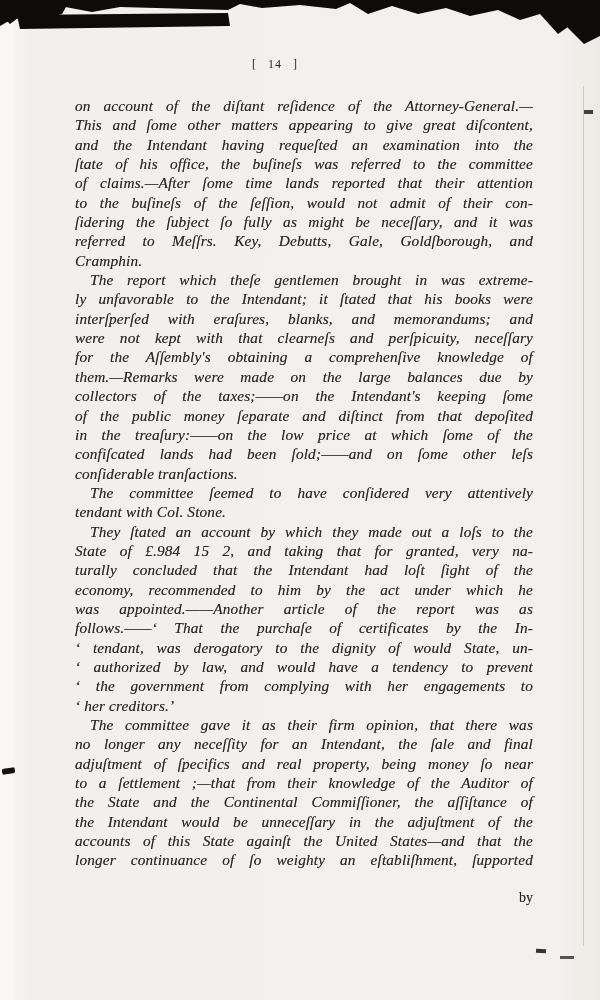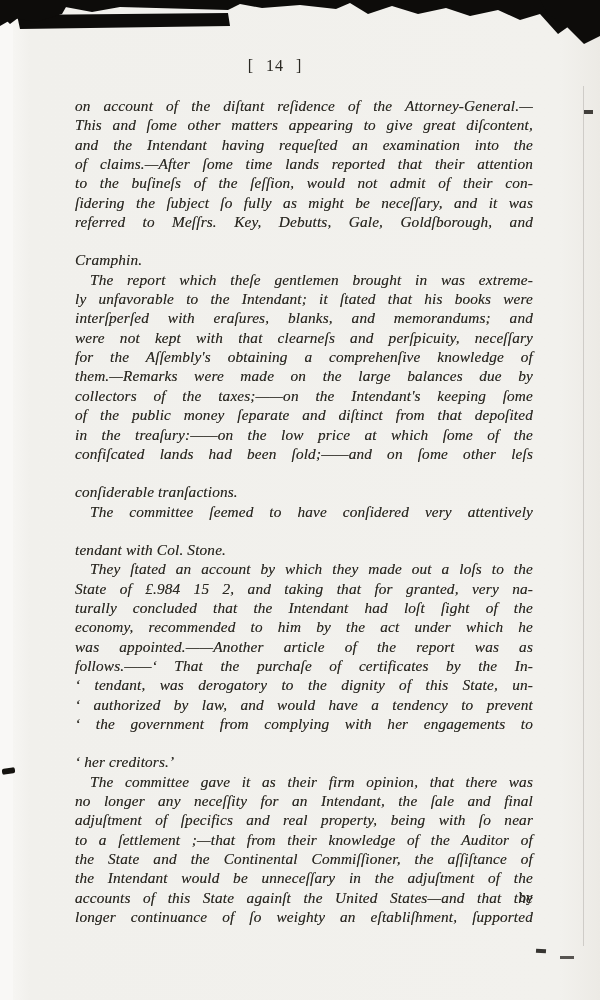--- a/index.html
+++ b/index.html
@@ -56,21 +56,21 @@
   .mark-bottom-right2 {
     left: 560px; top: 956px;
     width: 14px; height: 3px;
     opacity: .7;
   }
   .page-header {
     position: absolute;
     top: 57px;
     left: 0; right: 50px;
     text-align: center;
-    font-size: 16px;
+    font-size: 12px;
     color: #2a2822;
     word-spacing: 7px;
     letter-spacing: 1px;
   }
   .page-body {
     position: absolute;
     left: 75px;
     top: 96px;
     width: 458px;
     color: #2a2822;
@@ -80,21 +80,20 @@
     text-shadow: 0 0 0.45px rgba(40,36,30,0.55);
     font-style: italic;
   }
   .line {
     text-align: justify;
     text-align-last: justify;
     white-space: normal;
   }
   .line.endline {
     text-align-last: left;
-    margin-top: 19px;
   }
   .line.indent {
     text-indent: 15px;
   }
   .catchword {
     position: absolute;
     left: 75px;
     top: 890px;
     width: 458px;
     text-align: right;
@@ -121,20 +120,21 @@
   <div class="artifact mark-right-tick"></div>
   <div class="artifact mark-bottom-right"></div>
   <div class="artifact mark-bottom-right2"></div>
 
   <div class="page-header">[ 14 ]</div>
 
   <div class="page-body">
       <div class="line">on account of the diſtant reſidence of the Attorney-General.—</div>
       <div class="line">This and ſome other matters appearing to give great diſcontent,</div>
       <div class="line">and the Intendant having requeſted an examination into the</div>
+      <div class="line">ſtate of his office, the buſineſs was referred to the committee</div>
       <div class="line">of claims.—After ſome time lands reported that their attention</div>
       <div class="line">to the buſineſs of the ſeſſion, would not admit of their con-</div>
       <div class="line">ſidering the ſubject ſo fully as might be neceſſary, and it was</div>
       <div class="line">referred to Meſſrs. Key, Debutts, Gale, Goldſborough, and</div>
       <div class="line endline">Cramphin.</div>
       <div class="line indent">The report which theſe gentlemen brought in was extreme-</div>
       <div class="line">ly unfavorable to the Intendant; it ſtated that his books were</div>
       <div class="line">interſperſed with eraſures, blanks, and memorandums; and</div>
       <div class="line">were not kept with that clearneſs and perſpicuity, neceſſary</div>
       <div class="line">for the Aſſembly's obtaining a comprehenſive knowledge of</div>
@@ -145,27 +145,27 @@
       <div class="line">confiſcated lands had been ſold;——and on ſome other leſs</div>
       <div class="line endline">conſiderable tranſactions.</div>
       <div class="line indent">The committee ſeemed to have conſidered very attentively</div>
       <div class="line endline">tendant with Col. Stone.</div>
       <div class="line indent">They ſtated an account by which they made out a loſs to the</div>
       <div class="line">State of £.984 15 2, and taking that for granted, very na-</div>
       <div class="line">turally concluded that the Intendant had loſt ſight of the</div>
       <div class="line">economy, recommended to him by the act under which he</div>
       <div class="line">was appointed.——Another article of the report was as</div>
       <div class="line">follows.——‘ That the purchaſe of certificates by the In-</div>
-      <div class="line">‘ tendant, was derogatory to the dignity of this State, un-</div>
+      <div class="line">‘ tendant, was derogatory to the dignity of would State, un-</div>
       <div class="line">‘ authorized by law, and would have a tendency to prevent</div>
       <div class="line">‘ the government from complying with her engagements to</div>
       <div class="line endline">‘ her creditors.’</div>
       <div class="line indent">The committee gave it as their firm opinion, that there was</div>
       <div class="line">no longer any neceſſity for an Intendant, the ſale and final</div>
-      <div class="line">adjuſtment of ſpecifics and real property, being with ſo near</div>
+      <div class="line">adjuſtment of ſpecifics and real property, being money ſo near</div>
       <div class="line">to a ſettlement ;—that from their knowledge of the Auditor of</div>
       <div class="line">the State and the Continental Commiſſioner, the aſſiſtance of</div>
       <div class="line">the Intendant would be unneceſſary in the adjuſtment of the</div>
       <div class="line">accounts of this State againſt the United States—and that the</div>
       <div class="line">longer continuance of ſo weighty an eſtabliſhment, ſupported</div>
     </div>
 
   <div class="catchword">by</div>
 </div>
 

